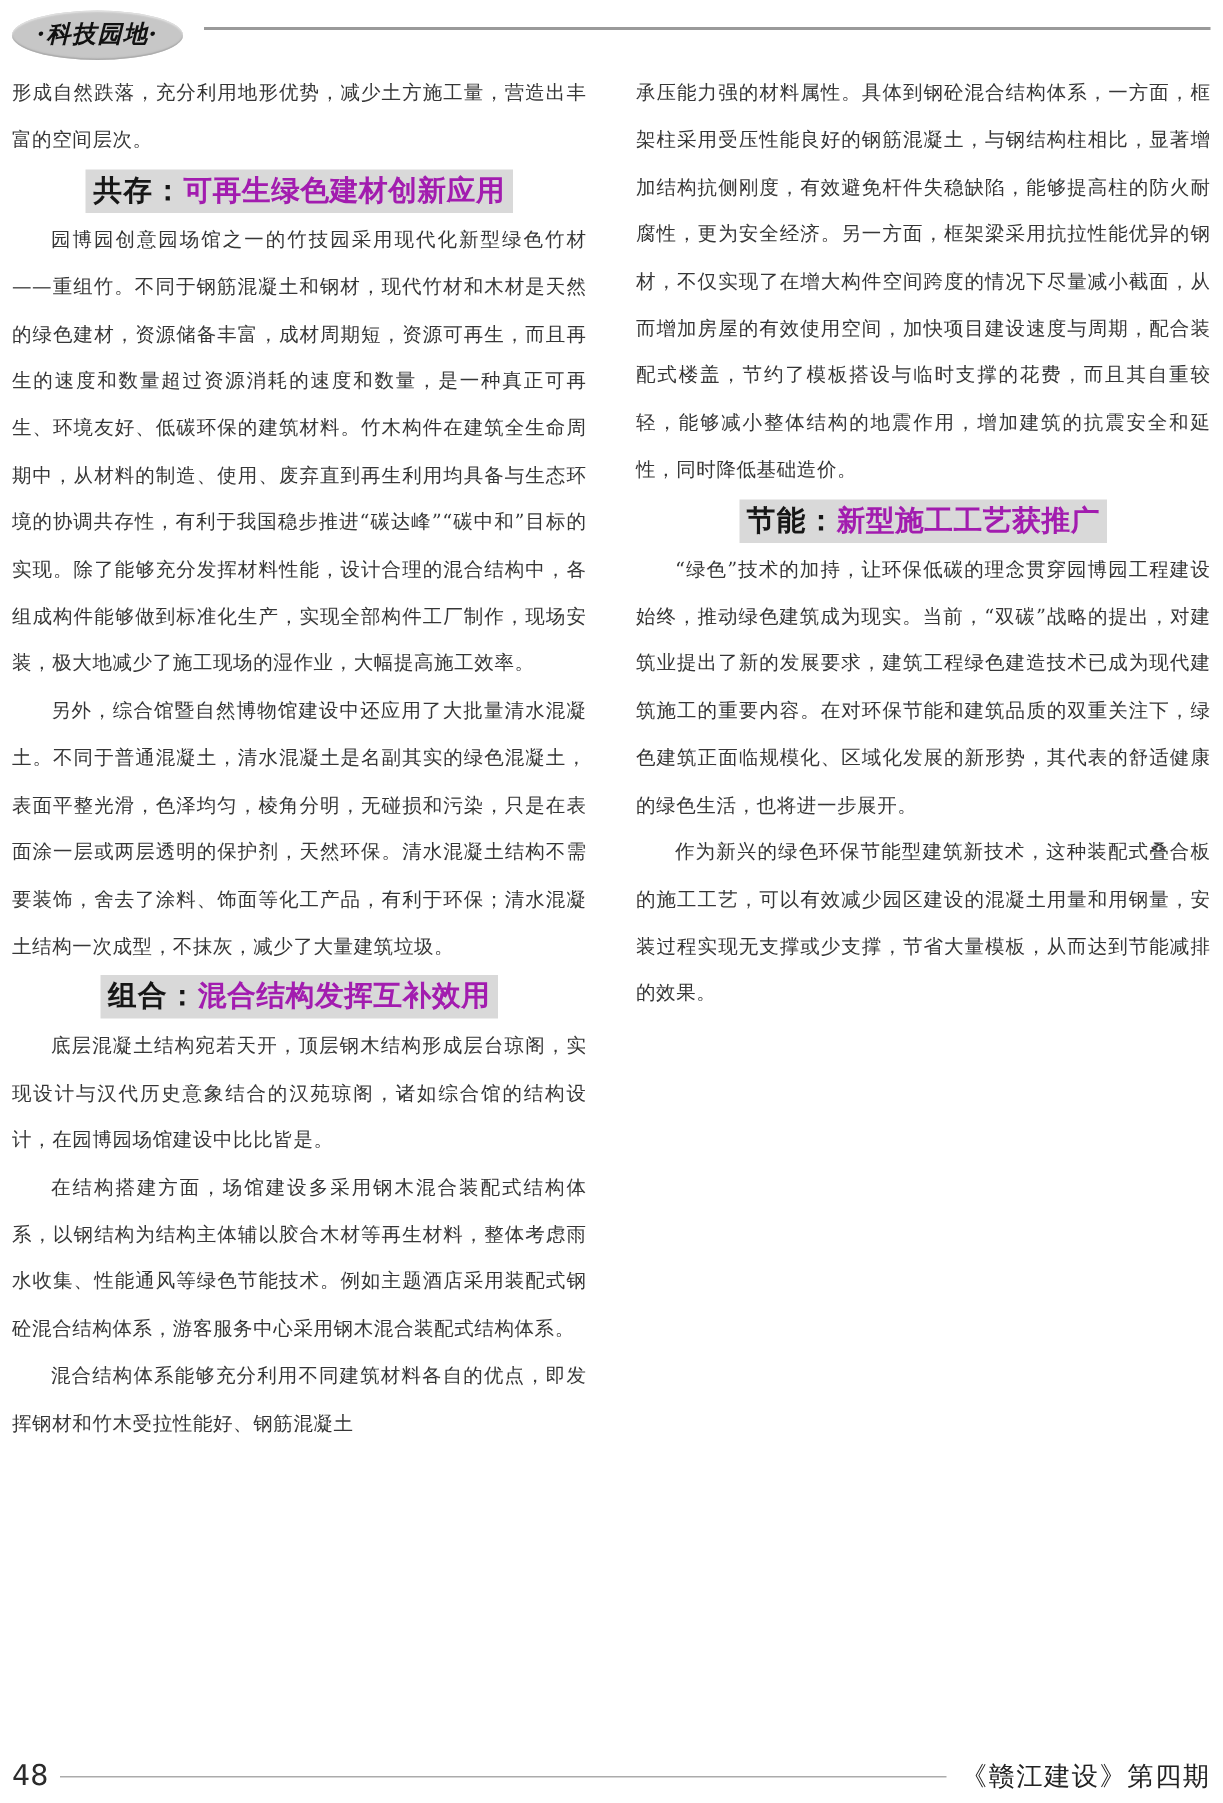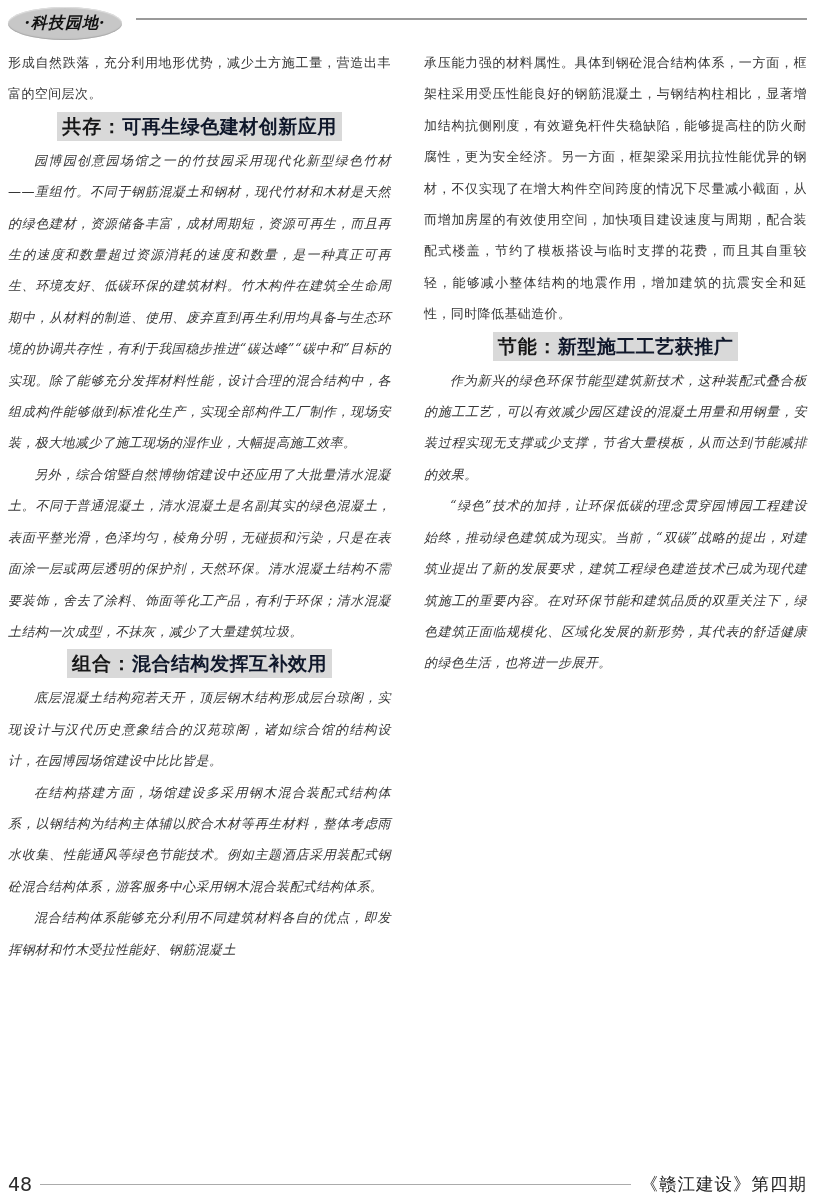--- a/index.html
+++ b/index.html
@@ -31,37 +31,37 @@
   .col{width:383px;flex:0 0 auto;}
 
   p.body{
     margin:0;
     font-size:13px;
     line-height:31.4px;
     text-align:justify;
     letter-spacing:0.4px;
     color:#363636;
   }
-  p.indent{text-indent:2em;font-style:italic;}
+  p.indent{text-indent:2em;}
 
   .sec-heading{
     text-align:center;
     margin:2px 0;
     line-height:31px;
   }
   .sec-heading .hl{
     display:inline-block;
     background:#d9d9d9;
     padding:1px 5px 2px 5px;
     font-family:"DejaVu Sans","Liberation Sans",sans-serif;
     font-size:19px;
     line-height:26px;
   }
   .sec-heading .pref{font-weight:800;color:#161616;letter-spacing:1px;margin-top:28px;}
-  .sec-heading .ttl{font-weight:600;color:#0f172a;letter-spacing:0.5px;}
+  .sec-heading .ttl{font-weight:600;color:#a21caf;letter-spacing:0.5px;}
 
   
   .ftr{
     position:absolute;left:8px;right:8px;bottom:6px;
     display:flex;align-items:center;height:24px;
   }
   .page-num{
     font-family:"DejaVu Sans","Liberation Sans",sans-serif;
     font-size:19px;color:#2b2b2b;flex:0 0 auto;
   }
@@ -102,22 +102,22 @@
       <p class="body indent">混合结构体系能够充分利用不同建筑材料各自的优点，即发挥钢材和竹木受拉性能好、钢筋混凝土</p>
     </div>
 
     <div class="col">
       <p class="body">承压能力强的材料属性。具体到钢砼混合结构体系，一方面，框架柱采用受压性能良好的钢筋混凝土，与钢结构柱相比，显著增加结构抗侧刚度，有效避免杆件失稳缺陷，能够提高柱的防火耐腐性，更为安全经济。另一方面，框架梁采用抗拉性能优异的钢材，不仅实现了在增大构件空间跨度的情况下尽量减小截面，从而增加房屋的有效使用空间，加快项目建设速度与周期，配合装配式楼盖，节约了模板搭设与临时支撑的花费，而且其自重较轻，能够减小整体结构的地震作用，增加建筑的抗震安全和延性，同时降低基础造价。</p>
 
       <div class="sec-heading">
         <span class="hl"><span class="pref">节能：</span><span class="ttl">新型施工工艺获推广</span></span>
       </div>
 
+      <p class="body indent">“绿色”技术的加持，让环保低碳的理念贯穿园博园工程建设始终，推动绿色建筑成为现实。当前，“双碳”战略的提出，对建筑业提出了新的发展要求，建筑工程绿色建造技术已成为现代建筑施工的重要内容。在对环保节能和建筑品质的双重关注下，绿色建筑正面临规模化、区域化发展的新形势，其代表的舒适健康的绿色生活，也将进一步展开。</p>
       <p class="body indent">作为新兴的绿色环保节能型建筑新技术，这种装配式叠合板的施工工艺，可以有效减少园区建设的混凝土用量和用钢量，安装过程实现无支撑或少支撑，节省大量模板，从而达到节能减排的效果。</p>
-      <p class="body indent">“绿色”技术的加持，让环保低碳的理念贯穿园博园工程建设始终，推动绿色建筑成为现实。当前，“双碳”战略的提出，对建筑业提出了新的发展要求，建筑工程绿色建造技术已成为现代建筑施工的重要内容。在对环保节能和建筑品质的双重关注下，绿色建筑正面临规模化、区域化发展的新形势，其代表的舒适健康的绿色生活，也将进一步展开。</p>
     </div>
 
   </div>
 
   <div class="ftr">
     <span class="page-num">48</span>
     <div class="ftr-rule"></div>
     <span class="journal">《赣江建设》第四期</span>
   </div>
 

